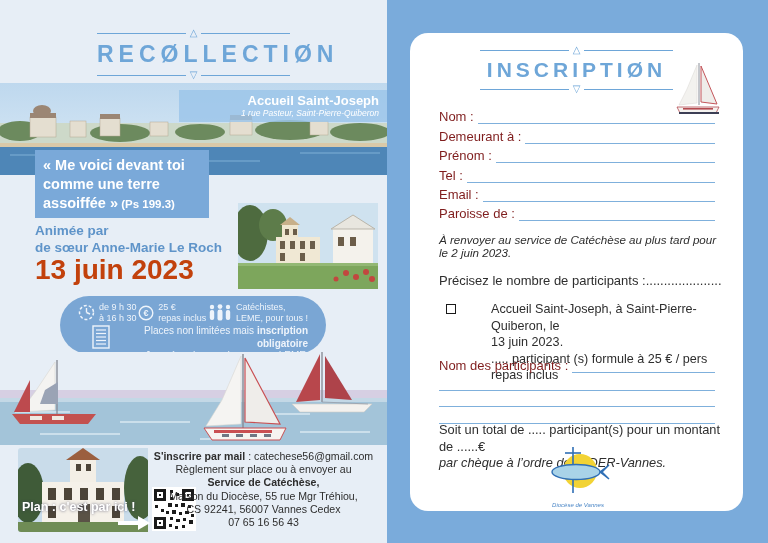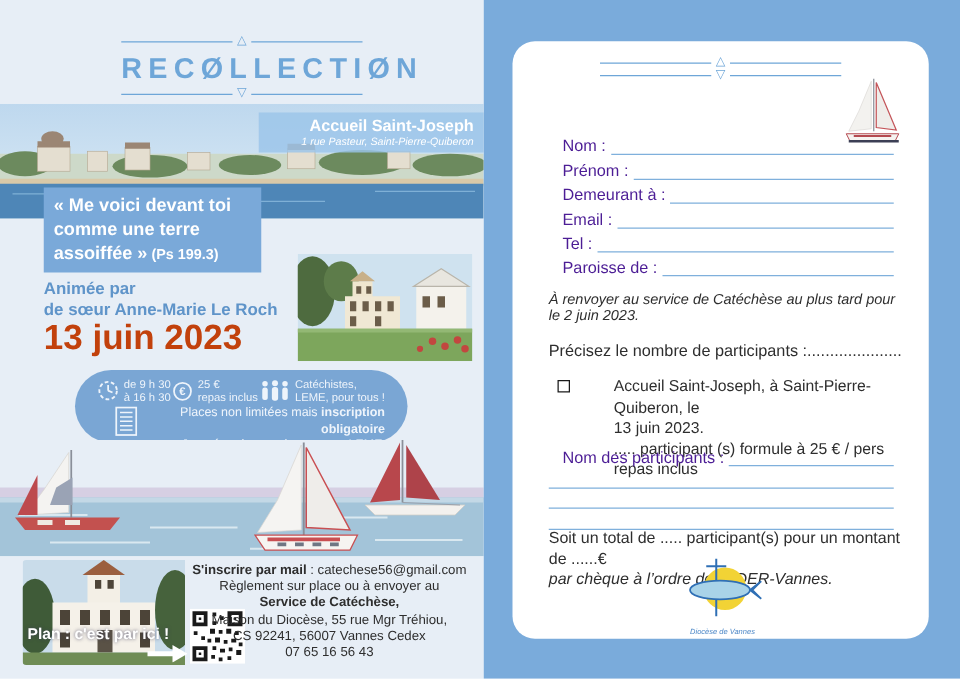--- a/index.html
+++ b/index.html
@@ -12,21 +12,21 @@
 
   
   .deco-title { position:absolute; text-align:center; color:#6ea6d8; }
   .deco-rule { display:flex; align-items:center; justify-content:center; height:10px; }
   .deco-rule .rule-line { flex:1; height:0; border-top:1.6px solid #6ea6d8; }
   .deco-rule .tri { font-size:10px; line-height:10px; padding:0 4px; color:#6ea6d8; }
   .deco-word { font-size:23px; font-weight:bold; letter-spacing:5px; padding:3px 0 2px 0; white-space:nowrap; }
 
   
   #panorama { position:absolute; left:0; top:83px; width:387px; height:92px; overflow:hidden; }
-  #accueil-banner { position:absolute; right:0; top:7px; width:180px; padding:3px 8px 4px 4px;
+  #accueil-banner { position:absolute; right:0; top:7px; width:208px; padding:3px 8px 4px 4px;
     background:rgba(155,196,233,0.82); text-align:right; color:#fff; }
   #accueil-banner .b1 { font-size:13px; font-weight:bold; line-height:15px; }
   #accueil-banner .b2 { font-size:8.5px; font-style:italic; line-height:10px; }
 
   #quote-box { position:absolute; left:35px; top:150px; width:174px; height:68px; background:#7aa9d9;
     color:#fff; font-weight:bold; font-size:14.5px; line-height:19px; padding:6px 8px; }
   #quote-box .ref { font-size:11.5px; }
 
   #animee { position:absolute; left:35px; top:222px; color:#5f94c9; font-weight:bold; font-size:13.5px; line-height:17px; }
   #event-date { position:absolute; left:35px; top:254px; color:#c2410c; font-weight:bold; font-size:28px; }
@@ -55,21 +55,21 @@
   #contact-block .u { font-weight:bold; text-decoration:underline; }
   #contact-block b { font-weight:bold; }
 
   
   #form-card { position:absolute; left:23px; top:33px; width:333px; height:478px; background:#fff; border-radius:18px; }
   #inscription-title { left:70px; top:12px; width:193px; }
   #inscription-title .deco-word { font-size:21px; letter-spacing:4px; }
   #card-boat { position:absolute; right:22px; top:28px; }
 
   #form-fields { position:absolute; left:29px; right:28px; top:72px; }
-  .field-row { display:flex; align-items:flex-end; height:19.4px; font-size:13px; color:#4c1d95;margin-left:11px; }
+  .field-row { display:flex; align-items:flex-end; height:19.4px; font-size:13px; color:#7f1d1d; }
   .field-row .lbl { white-space:nowrap; padding-right:4px; }
   .field-row .line { flex:1; border-bottom:1.5px solid #7fb0dc; height:14px; }
 
   #renvoyer-note { position:absolute; left:29px; top:200px; right:20px; font-style:italic; font-size:11.6px; color:#2e2e2e; }
   #precisez { position:absolute; left:29px; top:240px; font-size:13px; color:#2e2e2e; }
 
   #checkbox-block { position:absolute; left:36px; top:268px; right:20px; display:flex; gap:35px; }
   #checkbox-square { width:10px; height:10px; border:1.6px solid #1a1a1a; margin-top:3px; flex:0 0 auto; }
   #checkbox-text { font-size:12.6px; line-height:16.5px; color:#2e2e2e; }
 
@@ -373,20 +373,21 @@
 
 <div class="page" id="right-page">
   <div id="form-card">
 
     <div class="deco-title" id="inscription-title">
       <div class="deco-rule">
         <span class="rule-line"></span>
           <span class="tri">△</span>
           <span class="rule-line"></span>
       </div>
+      <div class="deco-word">INSCRIPTIØN</div>
       <div class="deco-rule">
         <span class="rule-line"></span>
           <span class="tri">▽</span>
           <span class="rule-line"></span>
       </div>
     </div>
 
     <svg id="card-boat" width="46" height="54" viewBox="0 0 46 54">
       <line x1="24" y1="2" x2="24" y2="44" stroke="#8a8f99" stroke-width="1"></line>
       <polygon points="22,4 22,42 4,44 12,28" fill="#f3f2ef" stroke="#d8d6d2" stroke-width="0.5"></polygon>
@@ -395,33 +396,33 @@
       <rect x="8" y="47" width="30" height="1.6" fill="#b44a50"></rect>
       <rect x="4" y="51" width="40" height="2" fill="#3c3f55"></rect>
     </svg>
 
     <div id="form-fields">
       <div class="field-row">
         <span class="lbl">Nom :</span>
         <span class="line"></span>
       </div>
       <div class="field-row">
+        <span class="lbl">Demeurant à :</span>
+        <span class="line"></span>
+      </div>
+      <div class="field-row">
         <span class="lbl">Prénom :</span>
         <span class="line"></span>
       </div>
       <div class="field-row">
-        <span class="lbl">Demeurant à :</span>
+        <span class="lbl">Tel :</span>
         <span class="line"></span>
       </div>
       <div class="field-row">
         <span class="lbl">Email :</span>
-        <span class="line"></span>
-      </div>
-      <div class="field-row">
-        <span class="lbl">Tel :</span>
         <span class="line"></span>
       </div>
       <div class="field-row">
         <span class="lbl">Paroisse de :</span>
         <span class="line"></span>
       </div>
     </div>
 
     <div id="renvoyer-note">À renvoyer au service de Catéchèse au plus tard pour le 2 juin 2023.</div>
     <div id="precisez">Précisez le nombre de participants :.....................</div>

